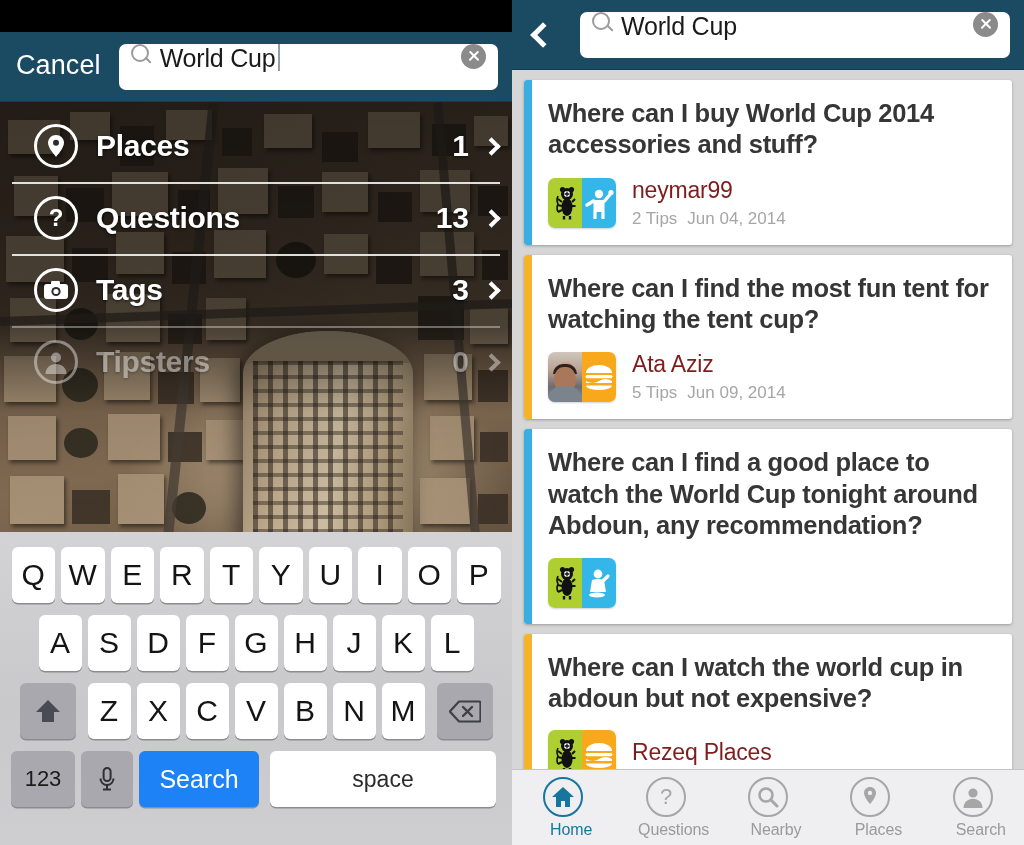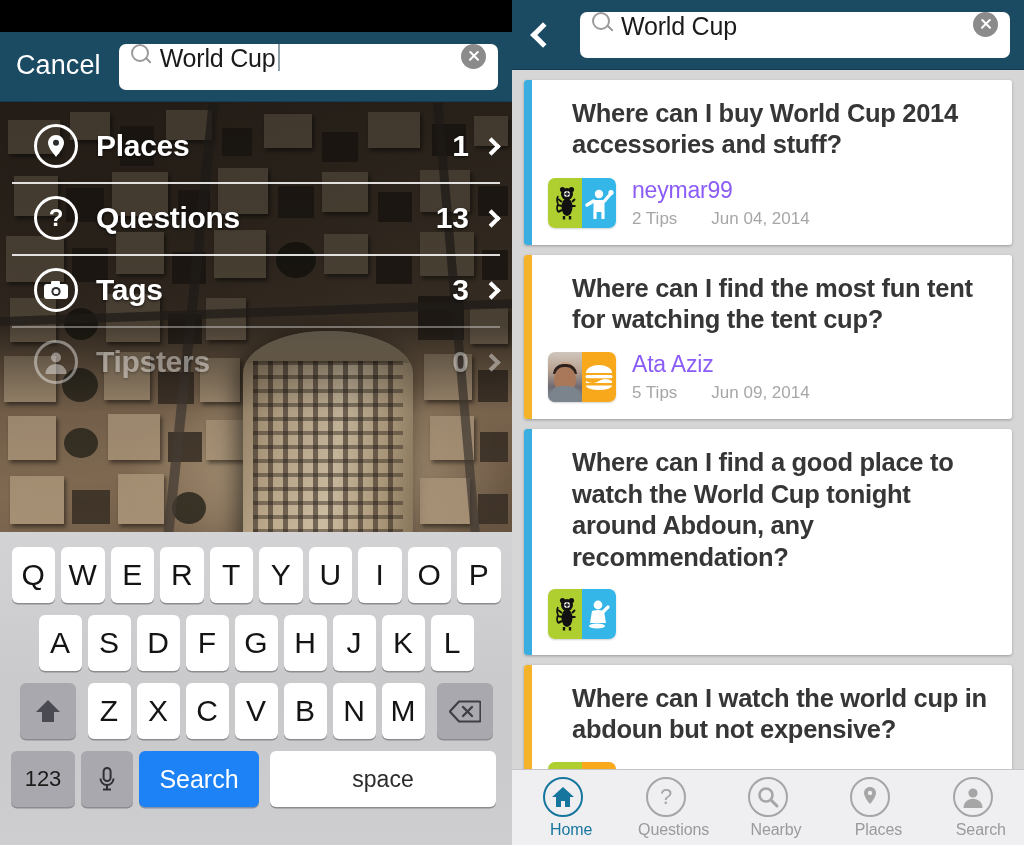--- a/index.html
+++ b/index.html
@@ -184,21 +184,20 @@
     border-radius: 3px; padding: 18px 18px 16px 24px;
     box-shadow: 0 1px 3px rgba(0,0,0,.28);
   }
   .card::before {
     content: ""; position: absolute; left: 0; top: 0; bottom: 0; width: 8px;
     background: var(--accent); border-radius: 3px 0 0 3px;
   }
   .q-title {
     font-size: 25.5px; font-weight: bold; color: #363636; line-height: 1.23;
     letter-spacing: -.3px;
-    margin-left: 24px;
   }
   .q-meta { display: flex; align-items: center; margin-top: 16px; }
   .avatar {
     width: 68px; height: 50px; border-radius: 7px; overflow: hidden;
     display: flex; flex: none; box-shadow: 0 1px 2px rgba(0,0,0,.18);
   }
   .av-half { width: 50%; height: 100%; position: relative; display: flex; align-items: center; justify-content: center; }
   .av-photo {
     background:
       radial-gradient(circle at 52% 36%, #caa183 0 22%, rgba(202,161,131,0) 23%),
@@ -210,22 +209,22 @@
   }
   .av-photo .hair {
     position: absolute; width: 24px; height: 10px; left: 50%; top: 24%;
     transform: translateX(-50%); background: #2c211c; border-radius: 12px 12px 0 0;
   }
   .av-photo .body {
     position: absolute; width: 34px; height: 16px; left: 50%; bottom: 0;
     transform: translateX(-50%); background: #7b848d; border-radius: 14px 14px 0 0;
   }
   .meta-txt { margin-left: 16px; }
-  .q-user { font-size: 23px; color: #8b5cf6; letter-spacing: -.2px; }
-  .q-sub { margin-top: 5px; font-size: 17px; color: #a6a6a6; display: flex; gap: 34px; align-items: center; }
+  .q-user { font-size: 23px; color: #7f1d1d; letter-spacing: -.2px; }
+  .q-sub { margin-top: 5px; font-size: 17px; color: #a6a6a6; display: flex; gap: 10px; align-items: center; }
 
   
   .tabbar {
     position: absolute; left: 0; right: 0; bottom: 0; height: 76px;
     background: #efeff2; border-top: 1px solid #c4c4c6;
     display: flex; align-items: center;
   }
   .tab { flex: 1; display: flex; flex-direction: column; align-items: center; gap: 4px; }
   .tab-ico {
     width: 40px; height: 40px; border-radius: 50%; border: 2.5px solid #a6a6a6;

